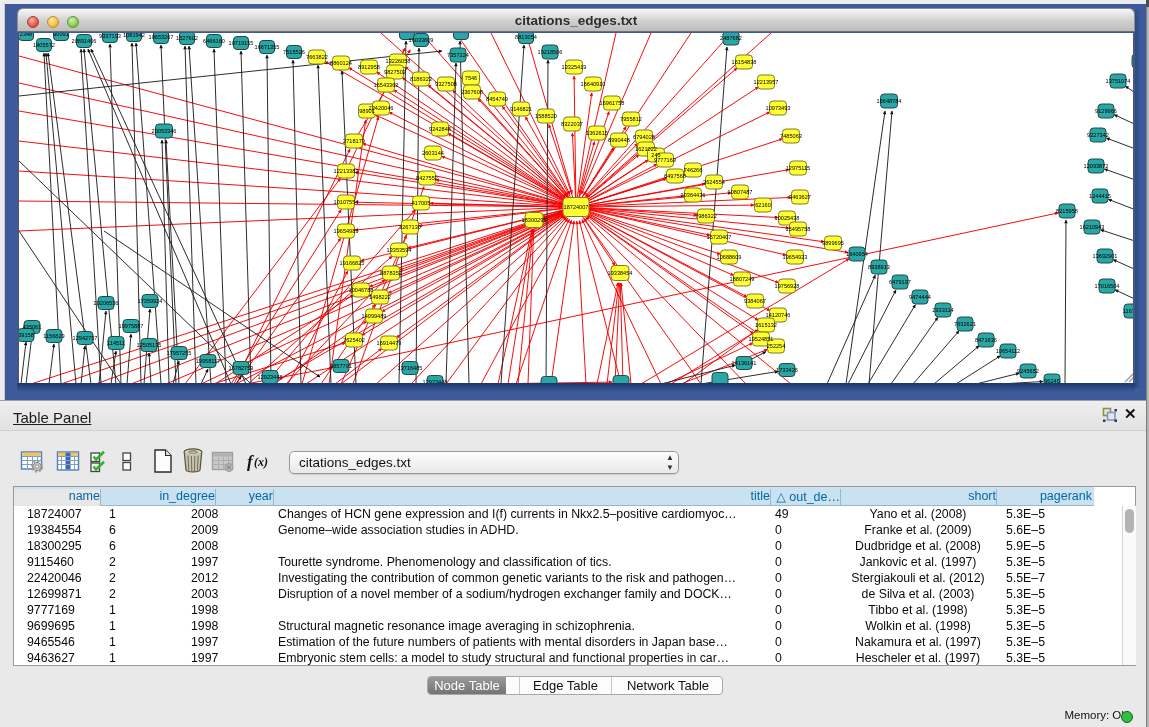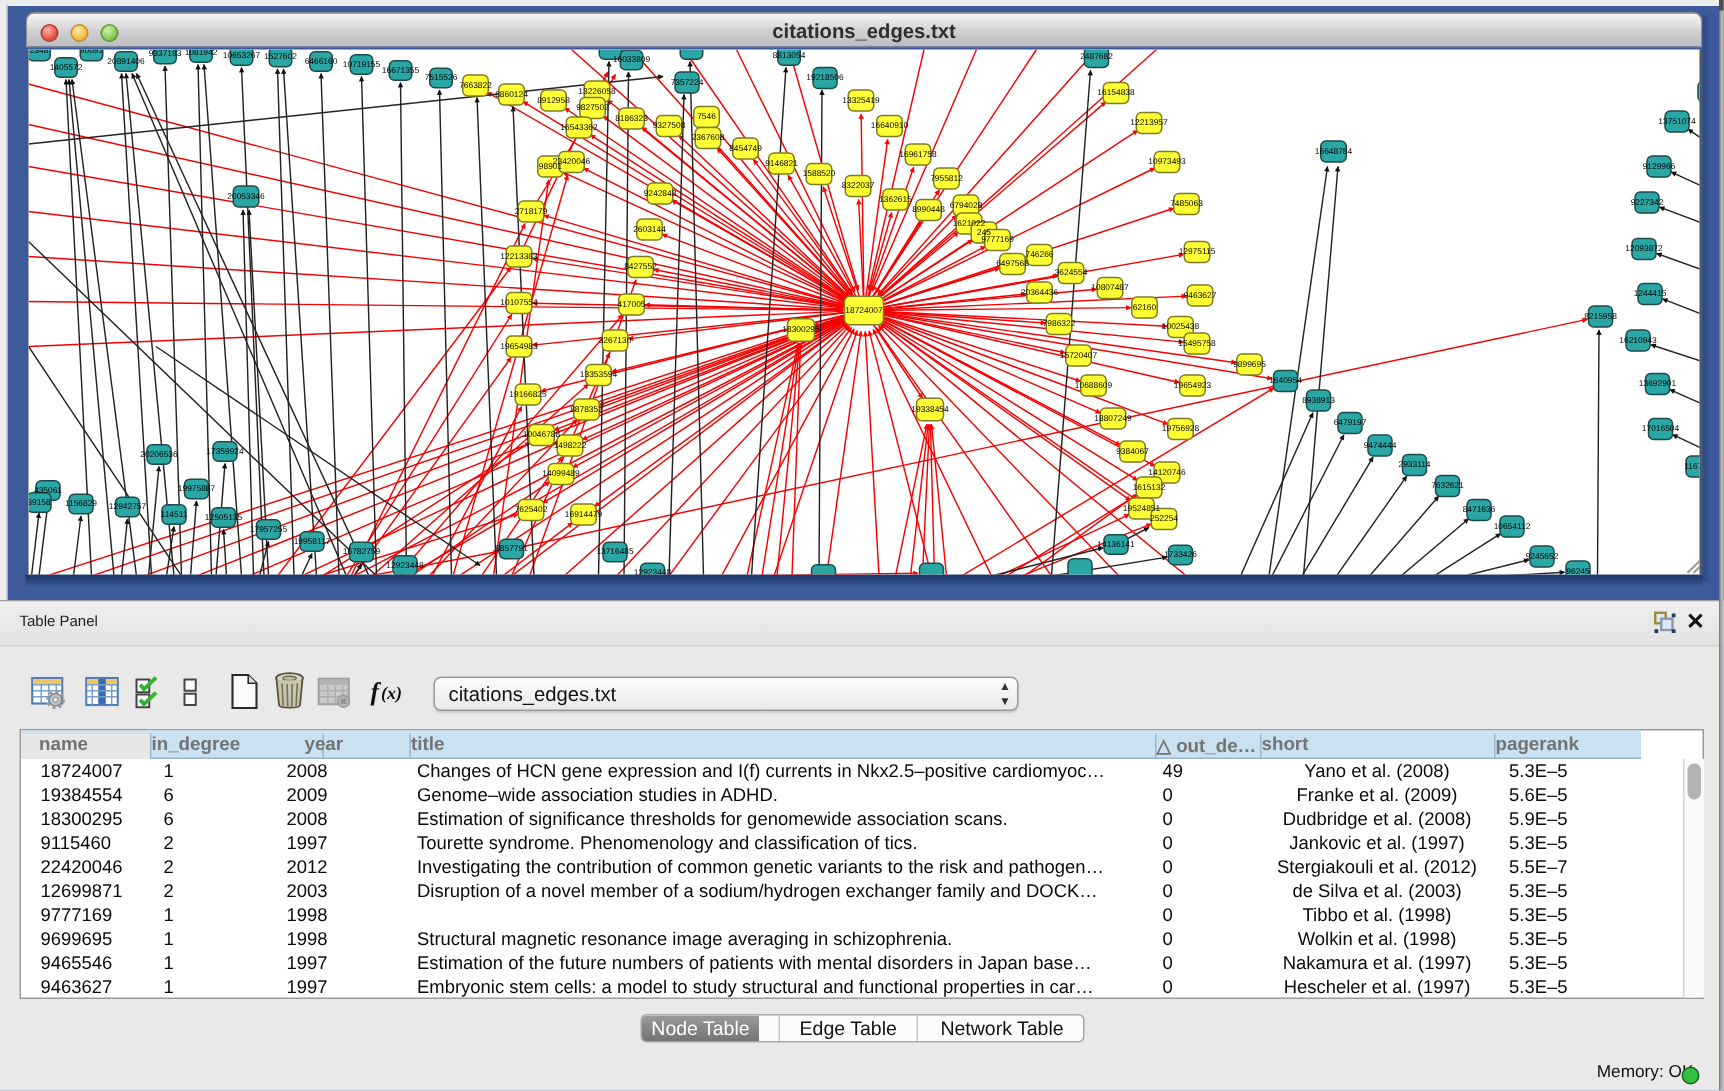--- a/index.html
+++ b/index.html
@@ -17,31 +17,31 @@
   border-radius:6px 6px 0 0; background:linear-gradient(#f8f8f8,#d2d2d2 50%,#bcbcbc);
   border:1px solid #8e8e8e; border-bottom:1px solid #6f6f6f; }
 #gtitle .tl { position:absolute; top:13px; width:12px; height:12px; border-radius:50%; transform:translateY(-50%); }
 #gtitle .t { position:absolute; left:0; right:0; top:4px; text-align:center; font-size:13.5px; font-weight:bold; color:#2e2e2e; }
 #gcanvas { position:absolute; left:1px; top:25px; width:1116px; height:350px; background:#fff;
   border-left:1px solid #555; border-right:1px solid #555; overflow:hidden; }
 
 
 #botsec { position:absolute; left:0; top:400px; width:1149px; height:327px; background:#e9e9e9; border-top:1px solid #9f9f9f; }
 #phead { position:absolute; left:0; top:0; width:1149px; height:30px; background:linear-gradient(#efefef,#e2e2e2); border-bottom:1px solid #d0d0d0; }
-#phead .lab { position:absolute; left:13px; top:8px; font-size:10px; color:#1c1c1c; }
+#phead .lab { position:absolute; left:13px; top:8px; font-size:15px; color:#1c1c1c;text-decoration:underline; }
 #toolrow { position:absolute; left:0; top:30px; width:1149px; height:55px; }
 #toolrow svg { position:absolute; top:0; }
 #combo { position:absolute; left:289px; top:50px; width:390px; height:23px; border:1px solid #9a9a9a;
   border-radius:5px; background:linear-gradient(#fdfdfd,#e9e9e9); box-shadow:0 1px 1px rgba(0,0,0,.12); }
 #combo .txt { position:absolute; left:9px; top:3px; font-size:13.5px; color:#111; }
 #combo .step { position:absolute; right:4px; top:1px; font-size:8px; color:#333; line-height:10px; text-align:center; }
 
 #tbl { position:absolute; left:13px; top:85px; width:1123px; height:180px; background:#fff; border:1px solid #9a9a9a; }
 #thead { position:absolute; left:0; top:0; width:1080px; height:19px; background:#c9e1f0; border-bottom:1px solid #9ab6c8; }
-#thead span { position:absolute; top:2px; font-size:12.5px; color:#737373; text-align:left; border-right:1px solid #9ab6c8; height:17px;font-weight:bold; }
+#thead span { position:absolute; top:2px; font-size:12.5px; color:#0369a1; text-align:right; border-right:1px solid #9ab6c8; height:17px; }
 .trow { position:absolute; left:13px; width:1107px; height:16px; font-size:12.3px; color:#0a0a0a; white-space:nowrap; }
 .trow span { position:absolute; top:1px; overflow:hidden; }
 .c0 { left:14px; width:86px; } .c1 { left:96px; width:100px; } .c2 { left:178px; width:70px; }
 .c3 { left:265px; width:496px; } .c4 { left:762px; width:69px; }
 .c5 { left:827px; width:156px; text-align:center; } .c6 { left:993px; width:92px; }
 #vscroll { position:absolute; left:1108px; top:19px; width:14px; height:159px; background:#fafafa; border-left:1px solid #d5d5d5; }
 #vthumb { position:absolute; left:2px; top:3px; width:9px; height:24px; border-radius:5px; background:#b3b3b3; }
 
 #tabs { position:absolute; left:427px; top:275px; width:296px; height:19px; border:1px solid #a8a8a8;
   border-radius:4px; background:#fcfcfc; overflow:hidden; }
@@ -703,21 +703,20 @@
         <span class="c2">2009</span>
         <span class="c3">Genome–wide association studies in ADHD.</span>
         <span class="c4">0</span>
         <span class="c5">Franke et al. (2009)</span>
         <span class="c6">5.6E–5</span>
       </div>
 <div class="trow" style="top:137px">
 <span class="c0">18300295</span>
         <span class="c1">6</span>
         <span class="c2">2008</span>
-        <span class="c3">Estimation of significance thresholds for genomewide association scans.</span>
         <span class="c4">0</span>
         <span class="c5">Dudbridge et al. (2008)</span>
         <span class="c6">5.9E–5</span>
       </div>
 <div class="trow" style="top:153px">
 <span class="c0">9115460</span>
         <span class="c1">2</span>
         <span class="c2">1997</span>
         <span class="c3">Tourette syndrome. Phenomenology and classification of tics.</span>
         <span class="c4">0</span>

